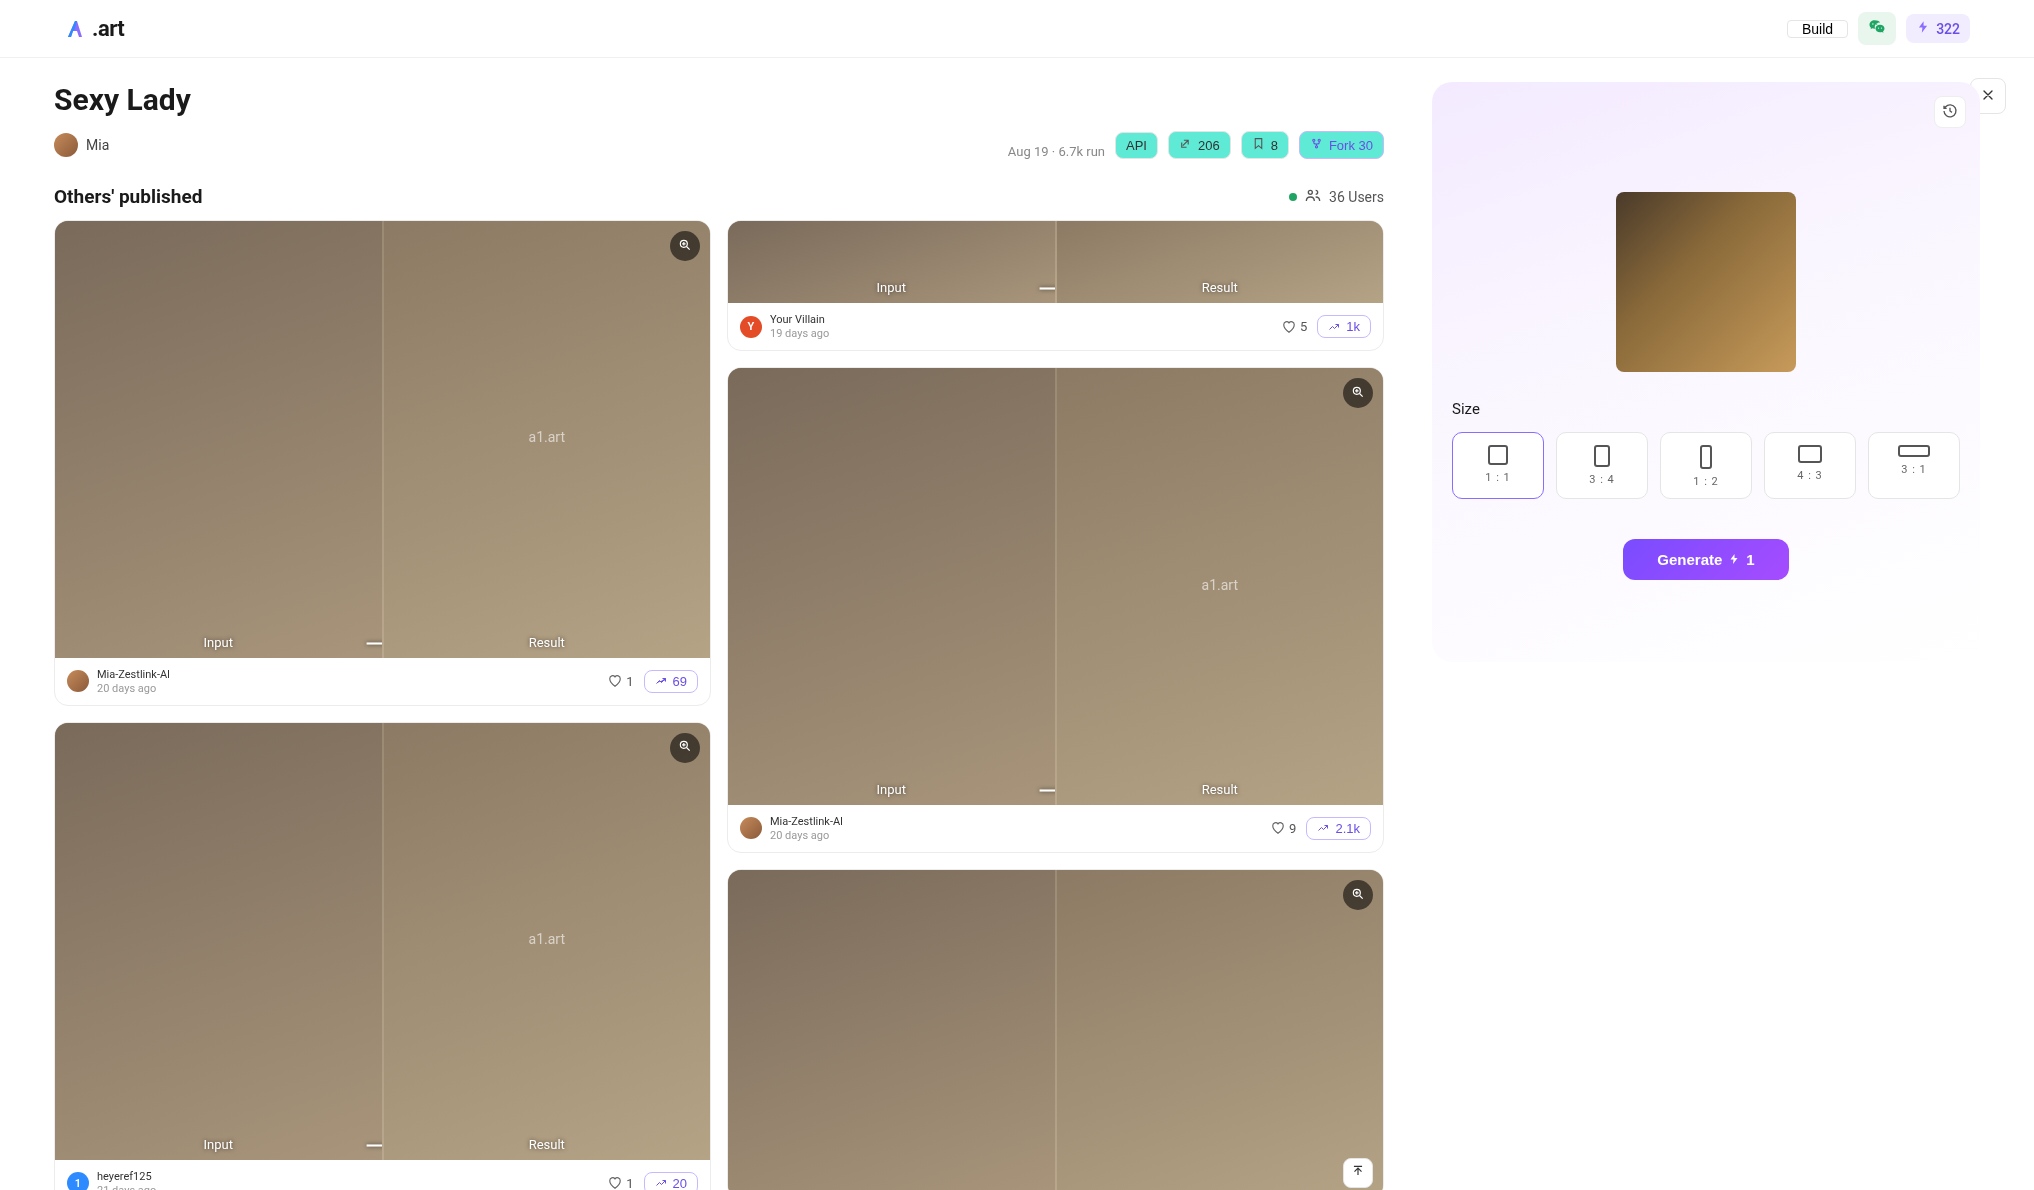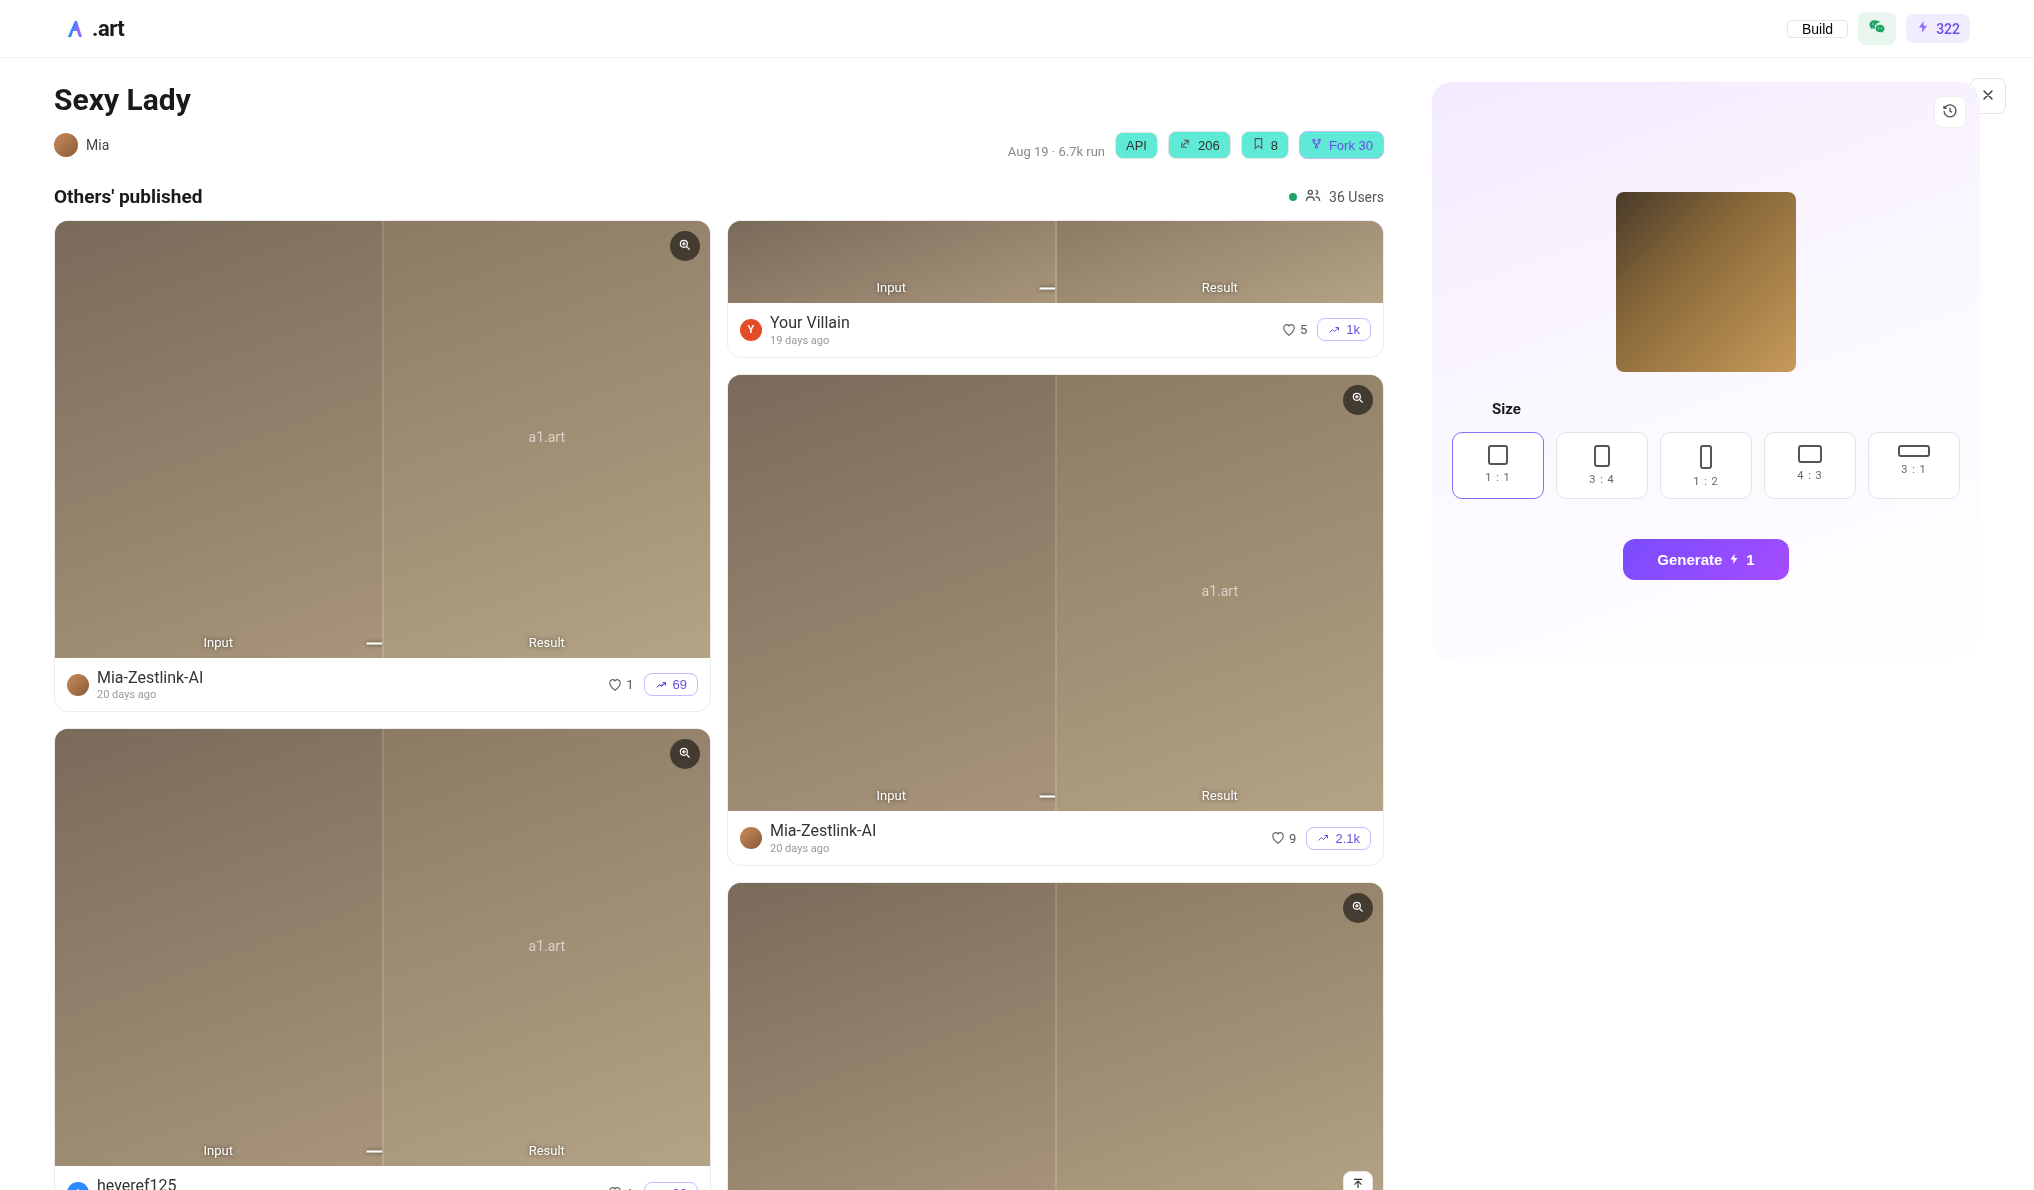--- a/index.html
+++ b/index.html
@@ -42,34 +42,34 @@
     .card-img .half.left-h { background: linear-gradient(160deg, #7a6a5a 0%, #a8957b 100%); }
     .card-img .half.right-h { background: linear-gradient(160deg, #8c7a64 0%, #b5a386 100%); border-left: 2px solid rgba(255,255,255,0.06); }
     .io-label { color: #fff; font-size: 13px; padding-bottom: 8px; text-shadow: 0 0 4px rgba(0,0,0,0.6); }
     .arrow { position: absolute; left: 50%; bottom: 8px; transform: translateX(-50%); color: #fff; font-size: 24px; text-shadow: 0 0 4px rgba(0,0,0,0.6); line-height: 13px; }
     .watermark { position: absolute; top: 50%; left: 50%; transform: translate(-50%, -60%); color: rgba(255,255,255,0.6); font-size: 14px; font-weight: 400; pointer-events: none; }
     .zoom-btn { position: absolute; top: 10px; right: 10px; width: 30px; height: 30px; border-radius: 50%; background: rgba(0,0,0,0.55); display: flex; align-items: center; justify-content: center; cursor: pointer; }
     .scroll-top-btn { position: absolute; bottom: 10px; right: 10px; width: 30px; height: 30px; border-radius: 8px; background: #fff; border: 1px solid #e5e5e5; display: flex; align-items: center; justify-content: center; cursor: pointer; }
 
     .card-footer { display: flex; align-items: center; justify-content: space-between; padding: 10px 12px; }
     .cf-left { display: flex; align-items: center; gap: 8px; }
-    .cf-user { font-size: 16px; color: #333; line-height: 1.3; }
+    .cf-user { font-size: 11px; color: #333; line-height: 1.3; }
     .cf-time { font-size: 11px; color: #999; }
     .cf-right { display: flex; align-items: center; gap: 10px; }
     .like { display: flex; align-items: center; gap: 4px; font-size: 13px; color: #555; }
     .runs-btn { display: flex; align-items: center; gap: 6px; padding: 3px 10px; border: 1px solid #c7b8ff; border-radius: 8px; font-size: 13px; color: #6b4ee6; background: #fff; cursor: pointer; }
     .av-tiny { width: 22px; height: 22px; border-radius: 50%; background: #e34c26; display: inline-flex; align-items: center; justify-content: center; color: #fff; font-size: 11px; font-weight: 600; }
     .av-blue { background: #2e8bff; }
     .av-img { background: linear-gradient(135deg, #c78b5a, #8a5a3a); }
 
     .right { width: 548px; flex-shrink: 0; }
     .panel { border-radius: 20px; background: linear-gradient(160deg, #f3eaff 0%, #faf6ff 40%, #ffffff 100%); padding: 20px; position: relative; min-height: 580px; }
     .history-btn { position: absolute; top: 14px; right: 14px; width: 32px; height: 32px; border-radius: 8px; background: #fff; border: 1px solid #eee; display: flex; align-items: center; justify-content: center; cursor: pointer; }
     .preview { width: 180px; height: 180px; border-radius: 8px; background: linear-gradient(135deg, #4a3a2a, #8a6a3a 40%, #c79a5a); margin: 90px auto 28px; display: block; }
-    .size-label { font-weight: 700; font-size: 15px; margin-bottom: 14px; margin-left: 40px; }
+    .size-label { font-weight: 400; font-size: 15px; margin-bottom: 14px; }
     .size-row { display: flex; gap: 12px; margin-bottom: 40px; }
     .size-opt { flex: 1; border: 1px solid #e5e5e5; border-radius: 10px; padding: 12px 0 10px; display: flex; flex-direction: column; align-items: center; gap: 6px; cursor: pointer; background: #fff; }
     .size-opt.selected { border-color: #8a6cff; }
     .ratio-box { border: 2px solid #555; border-radius: 3px; }
     .ratio-text { font-size: 11px; color: #666; letter-spacing: 1px; }
     .generate-btn { display: flex; align-items: center; justify-content: center; gap: 6px; margin: 0 auto; padding: 12px 34px; border: none; border-radius: 12px; background: linear-gradient(135deg, #7a4cff, #a64cff); color: #fff; font-size: 15px; font-weight: 600; cursor: pointer; }
     .bolt-svg path { stroke: none; }
   </style>
 </head>
 <body>

